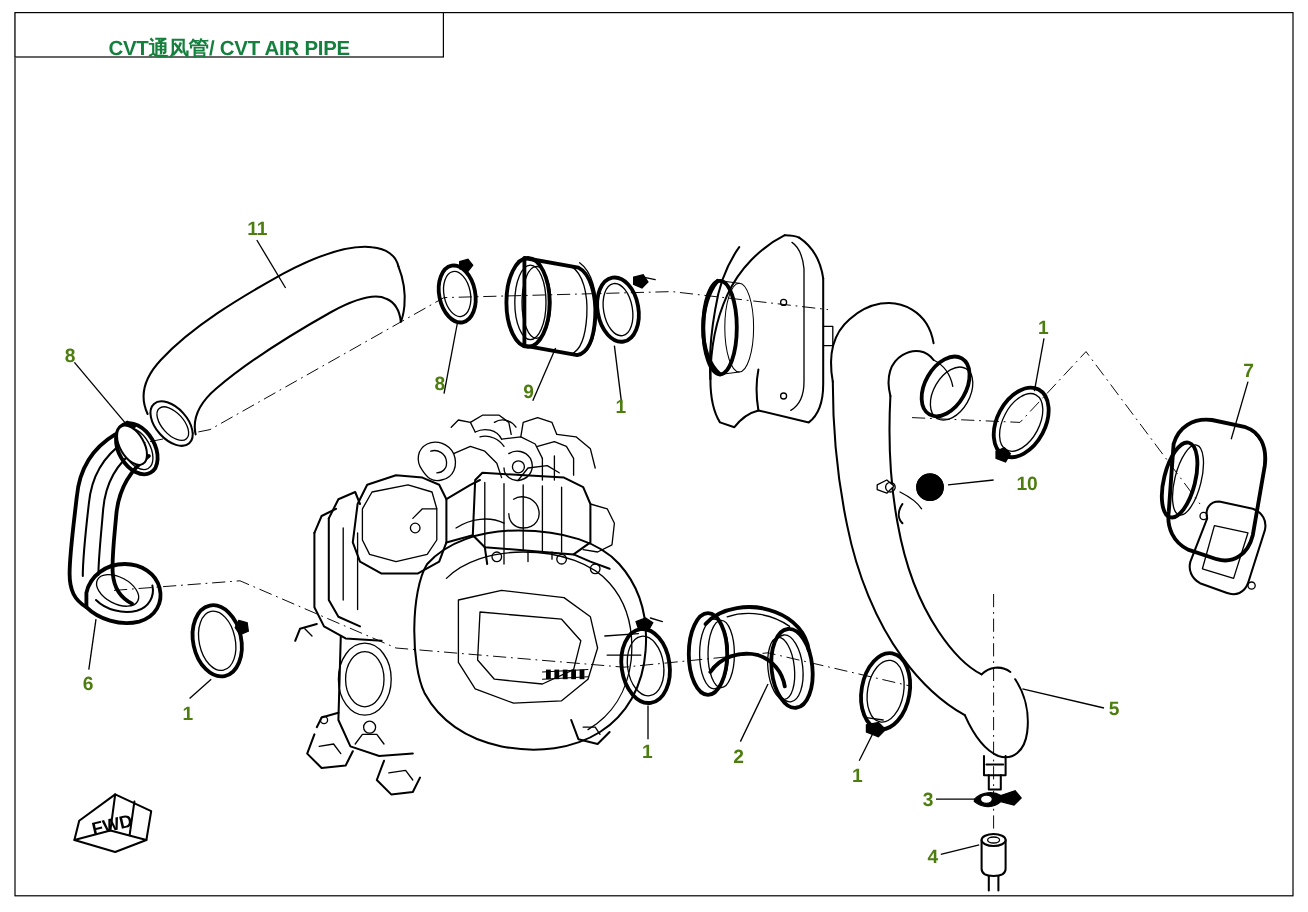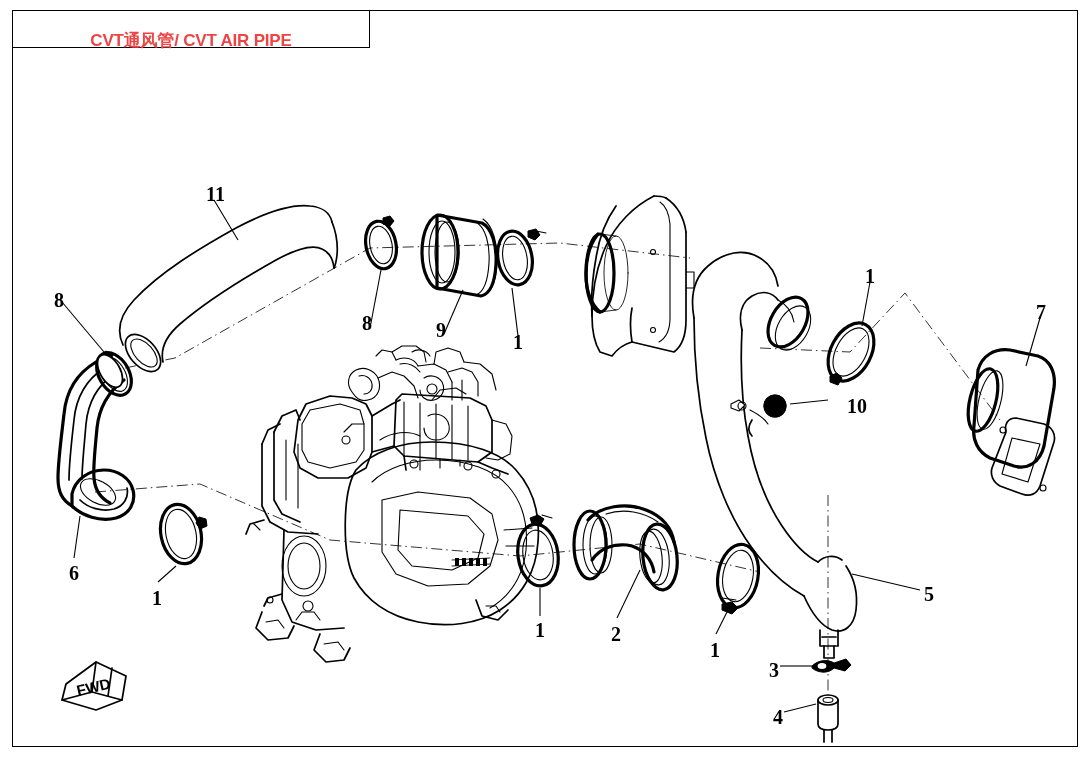--- a/index.html
+++ b/index.html
@@ -5,25 +5,25 @@
 <style>
   html,body{margin:0;padding:0;background:#ffffff;}
   body{width:1090px;height:760px;overflow:hidden;
        font-family:"Liberation Sans","DejaVu Sans",sans-serif;}
   #page{position:relative;width:1090px;height:760px;background:#fff;}
   #page-border{position:absolute;left:12px;top:10px;width:1066px;height:737px;
                border:1.6px solid #000;box-sizing:border-box;}
   #title-box{position:absolute;left:12px;top:10px;width:358px;height:38px;
              border:1.6px solid #000;box-sizing:border-box;background:#fff;
              display:flex;align-items:center;justify-content:center;z-index:6;}
-  #title-text{font-size:17px;font-weight:bold;letter-spacing:-0.2px;color:#ef4444;
+  #title-text{font-size:17px;font-weight:bold;letter-spacing:-0.2px;color:#15803d;
               white-space:nowrap;font-family:"Liberation Sans","DejaVu Sans",sans-serif;margin-top:22px;}
   #art{position:absolute;left:0;top:0;width:1090px;height:760px;z-index:3;}
-  .callout{position:absolute;font-size:20px;font-weight:bold;color:#000000;z-index:5;
-           font-family:Liberation Serif, serif;line-height:1;}
+  .callout{position:absolute;font-size:16px;font-weight:bold;color:#4d7c0f;z-index:5;
+           font-family:Liberation Sans, sans-serif;line-height:1;}
 </style>
 </head>
 <body>
 
 <div id="page">
 
   <div id="page-border"></div>
 
   <div id="title-box">
     <span id="title-text">CVT通风管/ CVT AIR PIPE</span>

